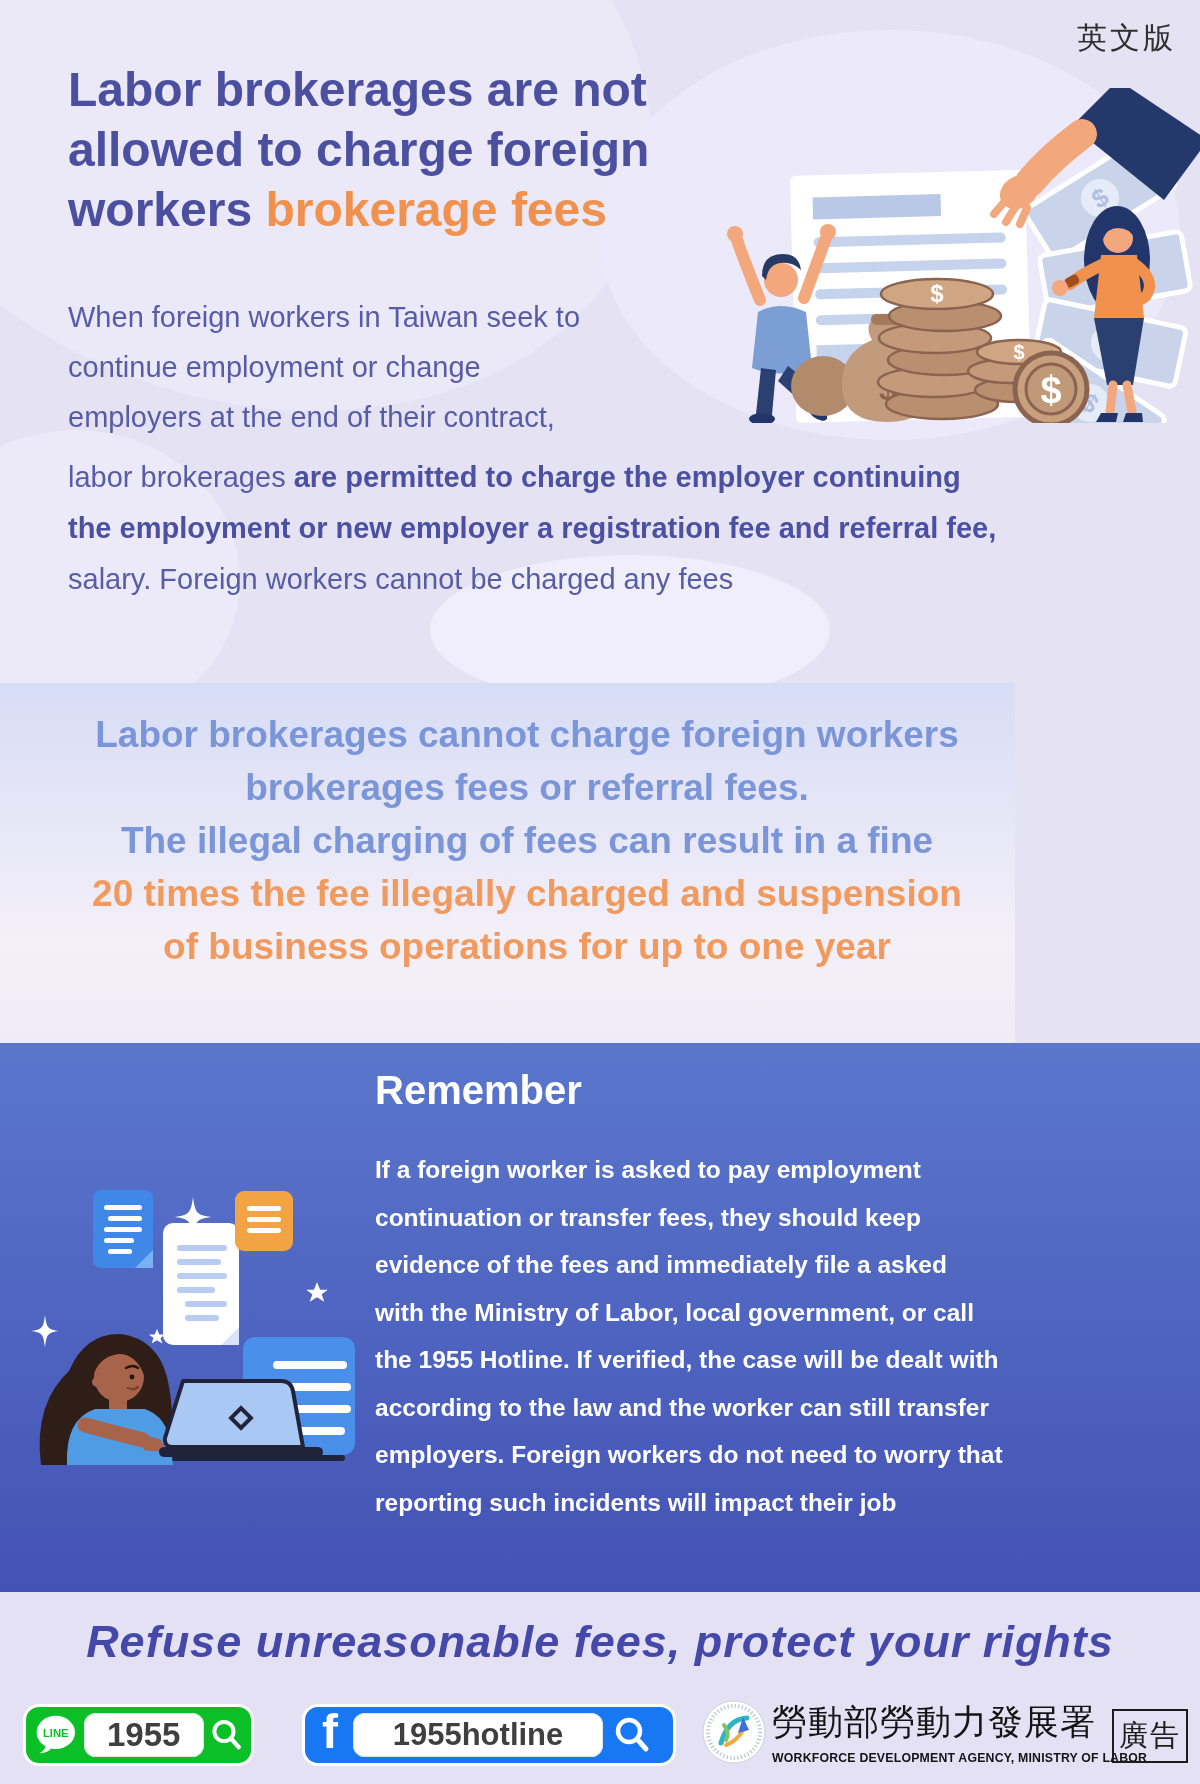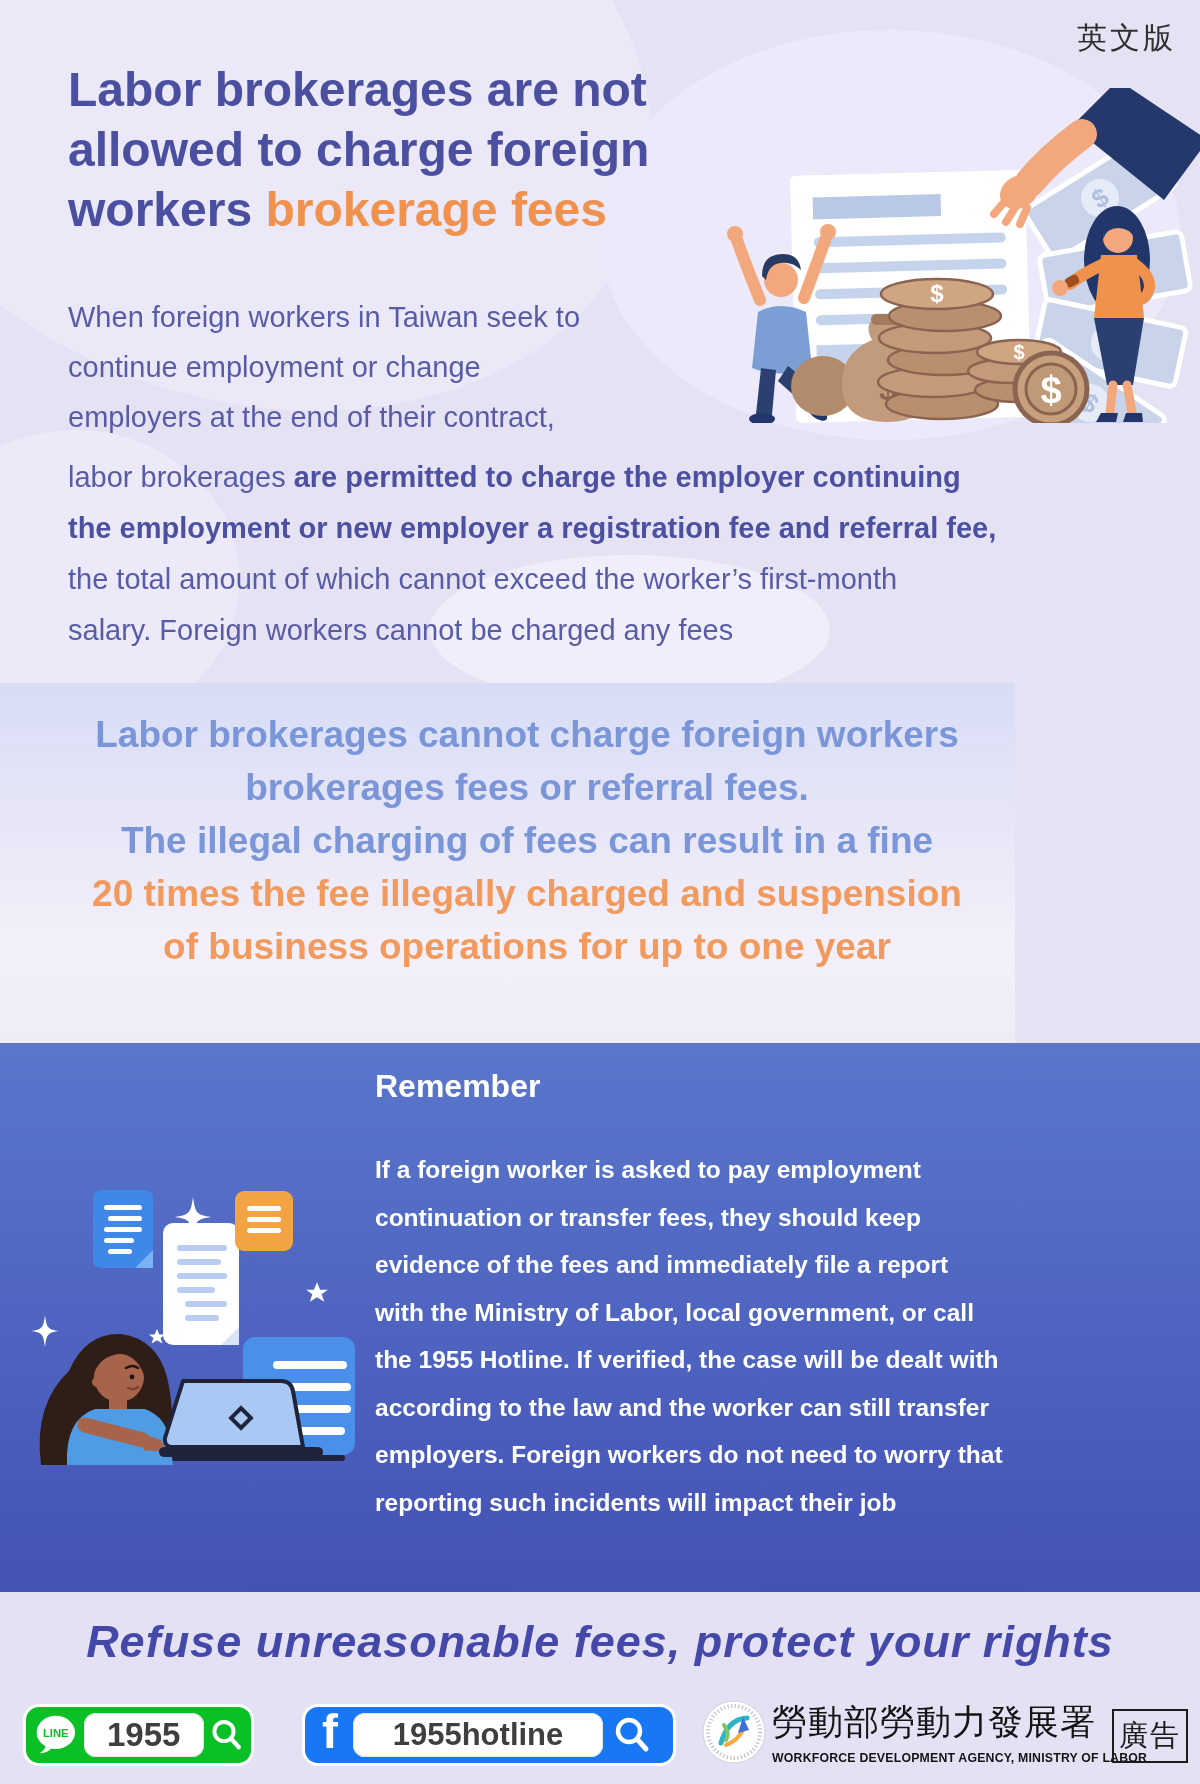--- a/index.html
+++ b/index.html
@@ -27,21 +27,21 @@
   .hero-body .b{font-weight:bold; color:#4c50a0;}
   .hero-art{position:absolute; left:620px; top:88px; pointer-events:none;}
 
   
   .penalty-blue{position:absolute; left:0; top:25px; width:1054px; text-align:center; font-weight:bold;
     font-size:37px; line-height:53px; color:var(--penalty_blue); white-space:nowrap;}
   .penalty-orange{position:absolute; left:0; top:184px; width:1054px; text-align:center; font-weight:bold;
     font-size:37px; line-height:53px; color:var(--penalty_orange); white-space:nowrap;}
 
   
-  .remember-heading{position:absolute; left:375px; top:25px; margin:0; font-size:32px; font-weight:bold; color:#fff;}
+  .remember-heading{position:absolute; left:375px; top:25px; margin:0; font-size:40px; font-weight:bold; color:#fff;}
   .remember-body{position:absolute; left:375px; top:103px; font-size:24.5px; line-height:47.5px;
     font-weight:bold; color:#fff; white-space:nowrap;}
   .remember-art{position:absolute; left:15px; top:42px; pointer-events:none;}
 
   
   .slogan{position:absolute; left:0; top:24px; width:1200px; text-align:center; font-size:45px;
     font-weight:800; font-style:italic; color:var(--slogan_indigo); letter-spacing:1px;}
   .footer-row{position:absolute; left:0; top:108px; width:1200px; height:70px;}
   .social-btn{position:absolute; top:4px; height:62px; border-radius:16px; border:3px solid #fff;
     box-sizing:border-box; display:flex; align-items:center; cursor:pointer;}
@@ -79,21 +79,20 @@
     </h1>
 
     <div class="hero-intro">
         <div>When foreign workers in Taiwan seek to</div>
         <div>continue employment or change</div>
         <div>employers at the end of their contract,</div>
       </div>
     <div class="hero-body">
         <div><span>labor brokerages </span><span class="b">are permitted to charge the employer continuing</span></div>
         <div><span class="b">the employment or new employer a registration fee and referral fee,</span></div>
-        <div><span>the total amount of which cannot exceed the worker’s first-month</span></div>
         <div><span>salary. Foreign workers cannot be charged any fees</span></div>
       </div>
 
     <svg class="hero-art" width="580" height="335" viewBox="0 0 580 335">
 
       <g>
         <g transform="translate(480,110) rotate(-32)">
             <rect x="-72" y="-30" width="144" height="60" rx="6" fill="#c9d4ea" stroke="#fff" stroke-width="5"></rect>
             <circle r="19" fill="#e6ecf7"></circle>
             <text y="9" text-anchor="middle" font-size="26" font-weight="bold" fill="#aebfe0">$</text>
@@ -283,21 +282,21 @@
         <path d="M168,296 h98 q10,0 12,10 l10,56 h-130 q-9,0 -8,-9 Z" fill="#a9c9f4" stroke="#20243a" stroke-width="4" stroke-linejoin="round"></path>
         <rect x="219" y="326" width="14" height="14" transform="rotate(45 226 333)" fill="none" stroke="#20243a" stroke-width="4"></rect>
         <path d="M150,362 h152 q6,0 6,5 t-6,5 H150 q-6,0 -6,-5 t6,-5 Z" fill="#20243a"></path>
       </g>
     </svg>
 
     <h2 class="remember-heading">Remember</h2>
     <div class="remember-body">
         <div>If a foreign worker is asked to pay employment</div>
         <div>continuation or transfer fees, they should keep</div>
-        <div>evidence of the fees and immediately file a report</div>
+        <div>evidence of the fees and immediately file a asked</div>
         <div>with the Ministry of Labor, local government, or call</div>
         <div>the 1955 Hotline. If verified, the case will be dealt with</div>
         <div>according to the law and the worker can still transfer</div>
         <div>employers. Foreign workers do not need to worry that</div>
         <div>reporting such incidents will impact their job</div>
       </div>
   </section>
 
   <section class="bottom">
     <div class="slogan">Refuse unreasonable fees, protect your rights</div>

